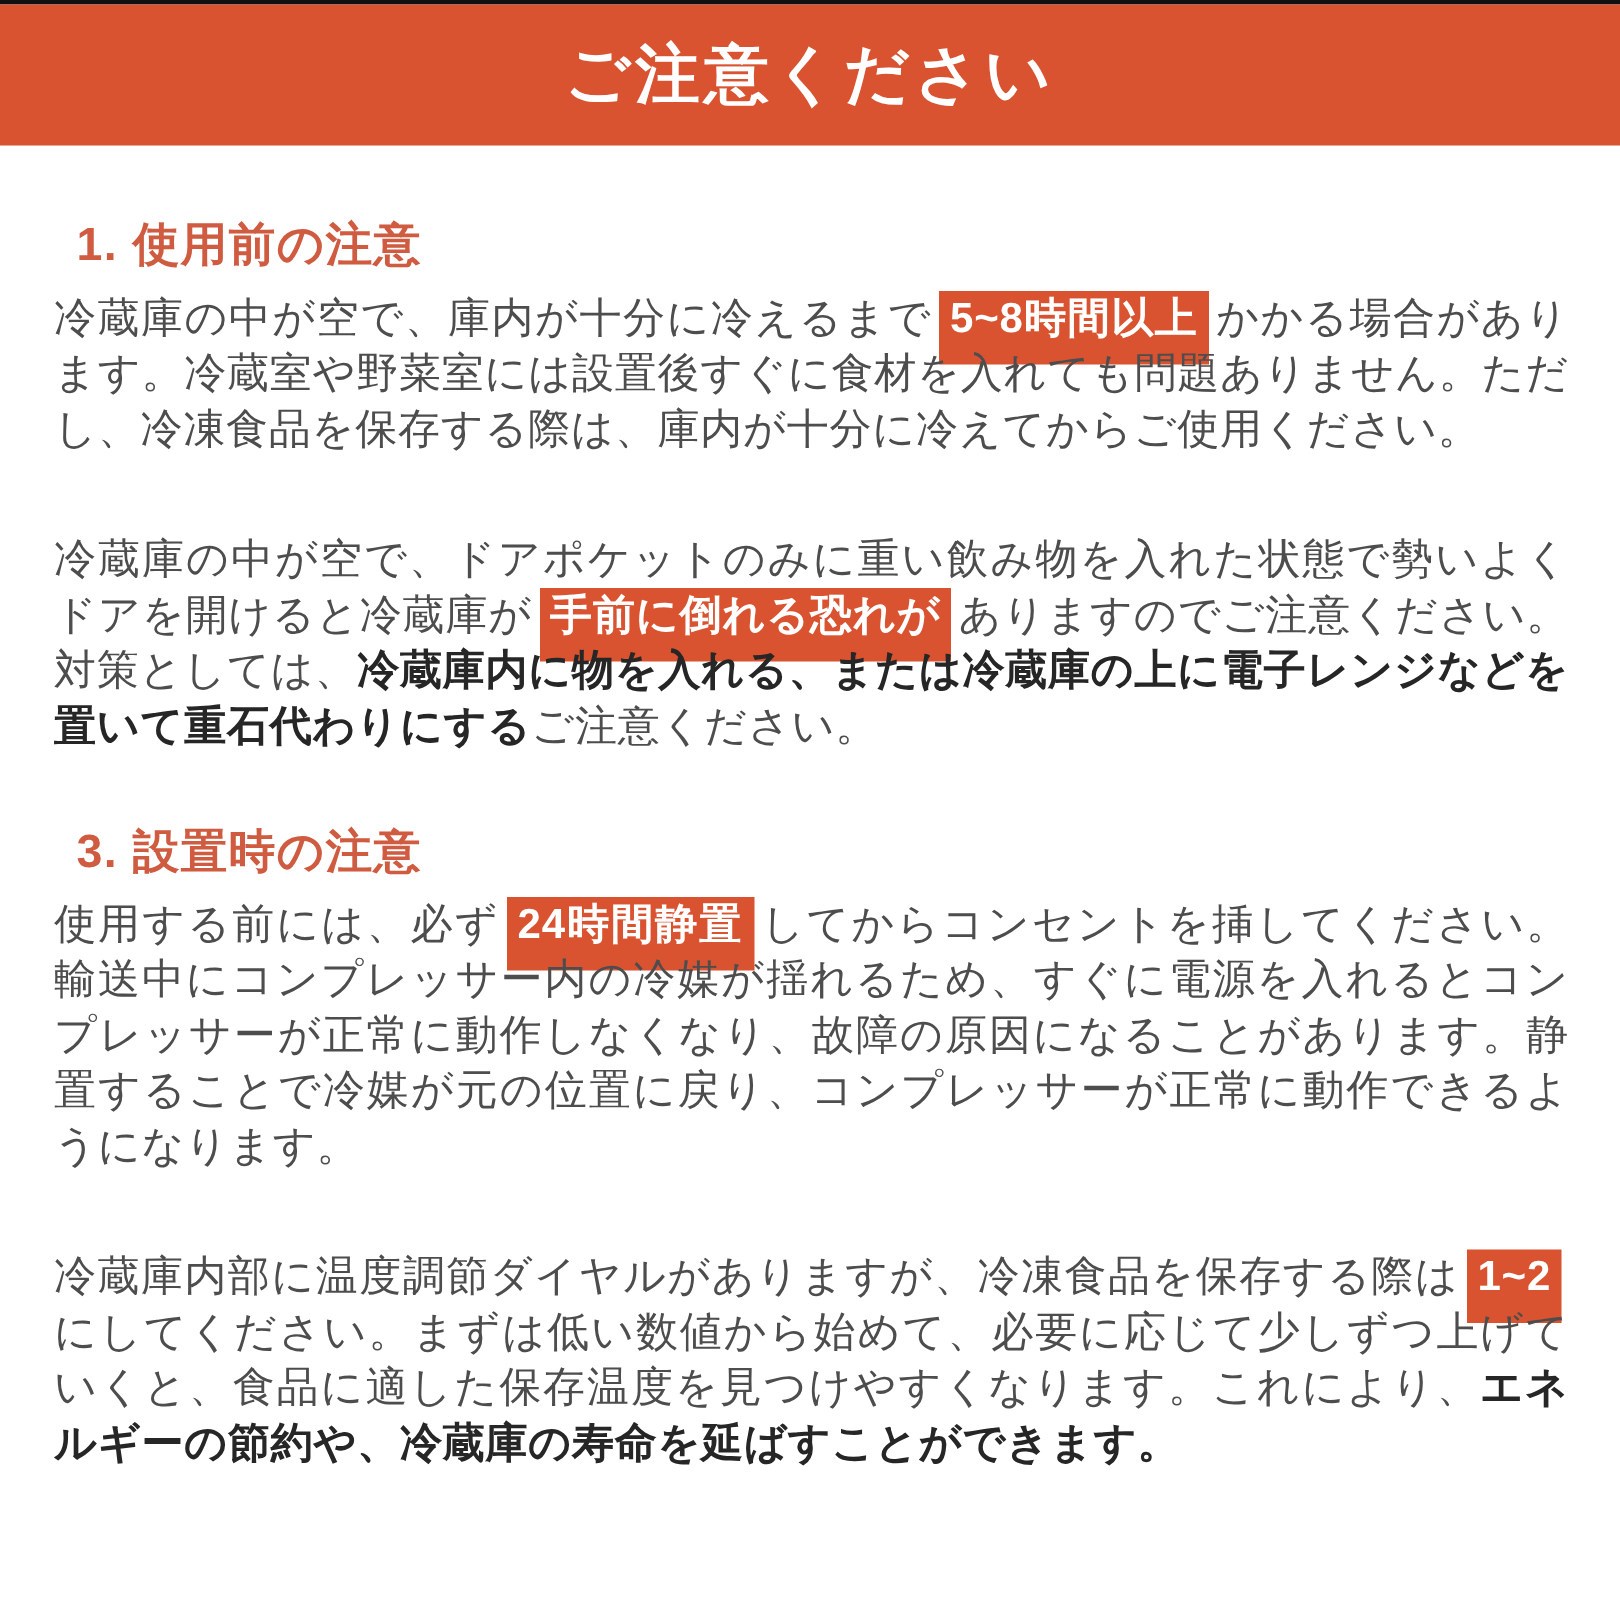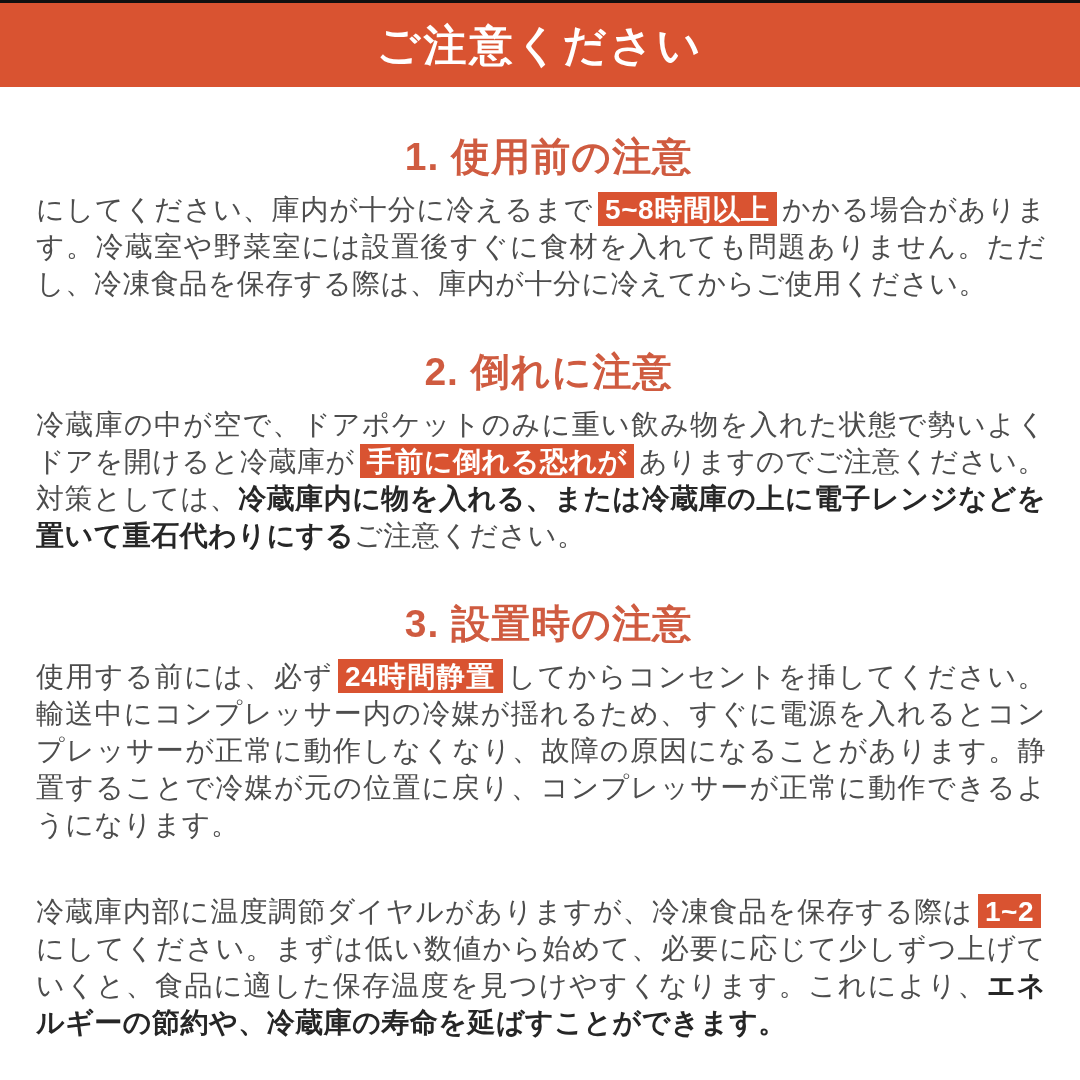--- a/index.html
+++ b/index.html
@@ -22,88 +22,86 @@
     font-family: "Liberation Sans", "DejaVu Sans", sans-serif;
     overflow: hidden;
   }
   .top-strip {
     width: 100%;
     height: 3px;
     background: var(--topstrip);
   }
   .banner {
     width: 100%;
-    height: 84px;
+    height: 94px;
     background: var(--accent);
     display: flex;
     align-items: center;
     justify-content: center;
   }
   .banner-title {
     color: #ffffff;
     font-size: 43px;
     font-weight: 700;
     letter-spacing: 3px;
     line-height: 1;
   }
   .content {
     padding: 0 34px 0 36px;
   }
   .notice-section {
     margin-top: 50px;
   }
   .section-heading {
     margin: 0 0 13px 15px;
-    font-size: 39px;
+    font-size: 31px;
     font-weight: 700;
     color: var(--heading);
     letter-spacing: 1px;
     line-height: 1.05;
-    text-align: center;
   }
   .section-paragraph {
     margin: 0;
     font-size: 28px;
     line-height: 37px;
     color: var(--body-text);
     letter-spacing: 0.5px;
     text-align: justify;
   }
   .seg-normal { color: var(--body-text); }
   .seg-bold {
     color: var(--bold-text);
     font-weight: 700;
     margin-top: 36px;
   }
   .seg-highlight {
     background: var(--accent);
     color: #ffffff;
     font-weight: 700;
-    padding: 2px 7px 1px 7px;
+    padding: 2px 7px 16px 7px;
     margin: 0 5px;
     white-space: nowrap;
   }
 </style>
 </head>
 <body>
 
 <div class="top-strip"></div>
 
 <header class="banner">
   <div class="banner-title">ご注意ください</div>
 </header>
 
 <main class="content">
   <div id="sections-root">
       <section class="notice-section">
         <h2 class="section-heading">1. 使用前の注意</h2>
-        <p class="section-paragraph"><span class="seg-normal">にしてください、庫内が十分に冷えるまで</span><span class="seg-highlight">5~8時間以上</span><span class="seg-normal">かかる場合があります。冷蔵室や野菜室には設置後すぐに食材を入れても問題ありません。ただし、冷凍食品を保存する際は、庫内が十分に冷えてからご使用ください。</span></p>
+        <p class="section-paragraph"><span class="seg-normal">冷蔵庫の中が空で、庫内が十分に冷えるまで</span><span class="seg-highlight">5~8時間以上</span><span class="seg-normal">かかる場合があります。冷蔵室や野菜室には設置後すぐに食材を入れても問題ありません。ただし、冷凍食品を保存する際は、庫内が十分に冷えてからご使用ください。</span></p>
       </section>
       <section class="notice-section">
-        <h2 class="section-heading">2. 倒れに注意</h2>
         <p class="section-paragraph"><span class="seg-normal">冷蔵庫の中が空で、ドアポケットのみに重い飲み物を入れた状態で勢いよくドアを開けると冷蔵庫が</span><span class="seg-highlight">手前に倒れる恐れが</span><span class="seg-normal">ありますのでご注意ください。対策としては、</span><span class="seg-bold">冷蔵庫内に物を入れる、または冷蔵庫の上に電子レンジなどを置いて重石代わりにする</span><span class="seg-normal">ご注意ください。</span></p>
       </section>
       <section class="notice-section">
         <h2 class="section-heading">3. 設置時の注意</h2>
         <p class="section-paragraph"><span class="seg-normal">使用する前には、必ず</span><span class="seg-highlight">24時間静置</span><span class="seg-normal">してからコンセントを挿してください。輸送中にコンプレッサー内の冷媒が揺れるため、すぐに電源を入れるとコンプレッサーが正常に動作しなくなり、故障の原因になることがあります。静置することで冷媒が元の位置に戻り、コンプレッサーが正常に動作できるようになります。</span></p>
       </section>
       <section class="notice-section">
         <p class="section-paragraph"><span class="seg-normal">冷蔵庫内部に温度調節ダイヤルがありますが、冷凍食品を保存する際は</span><span class="seg-highlight">1~2</span><span class="seg-normal">にしてください。まずは低い数値から始めて、必要に応じて少しずつ上げていくと、食品に適した保存温度を見つけやすくなります。これにより、</span><span class="seg-bold">エネルギーの節約や、冷蔵庫の寿命を延ばすことができます。</span></p>
       </section>
     </div>

